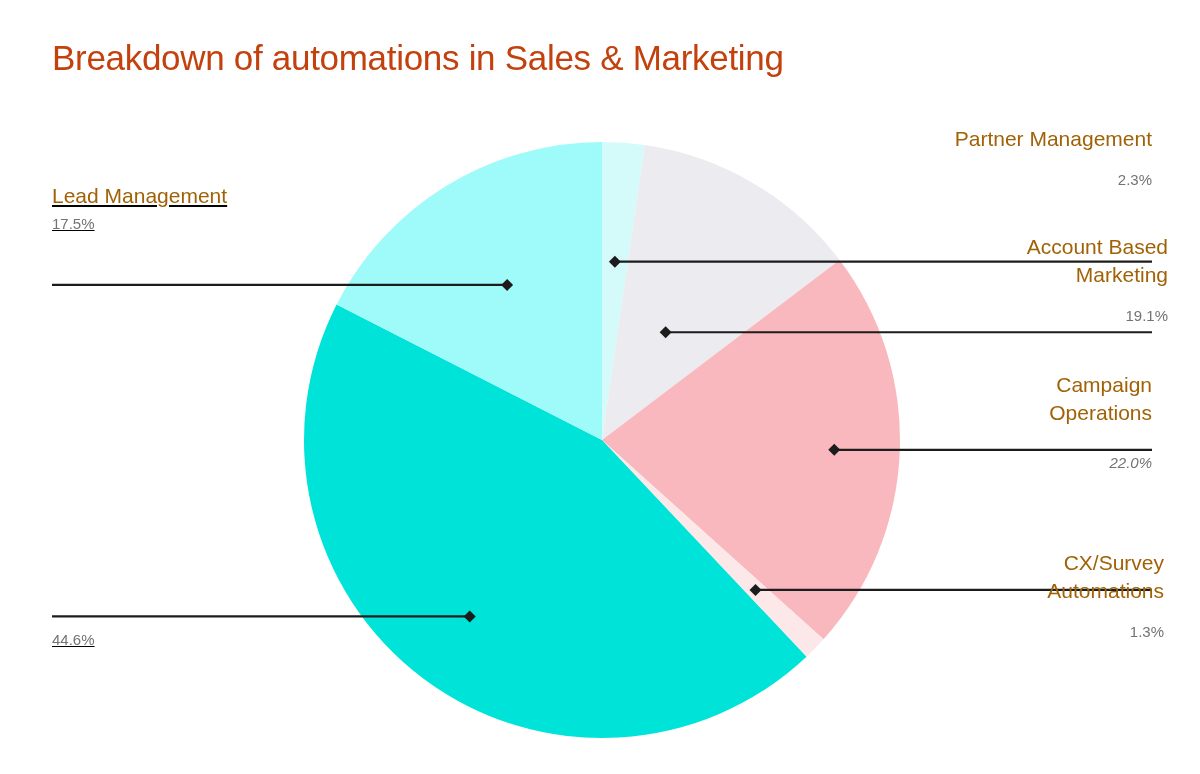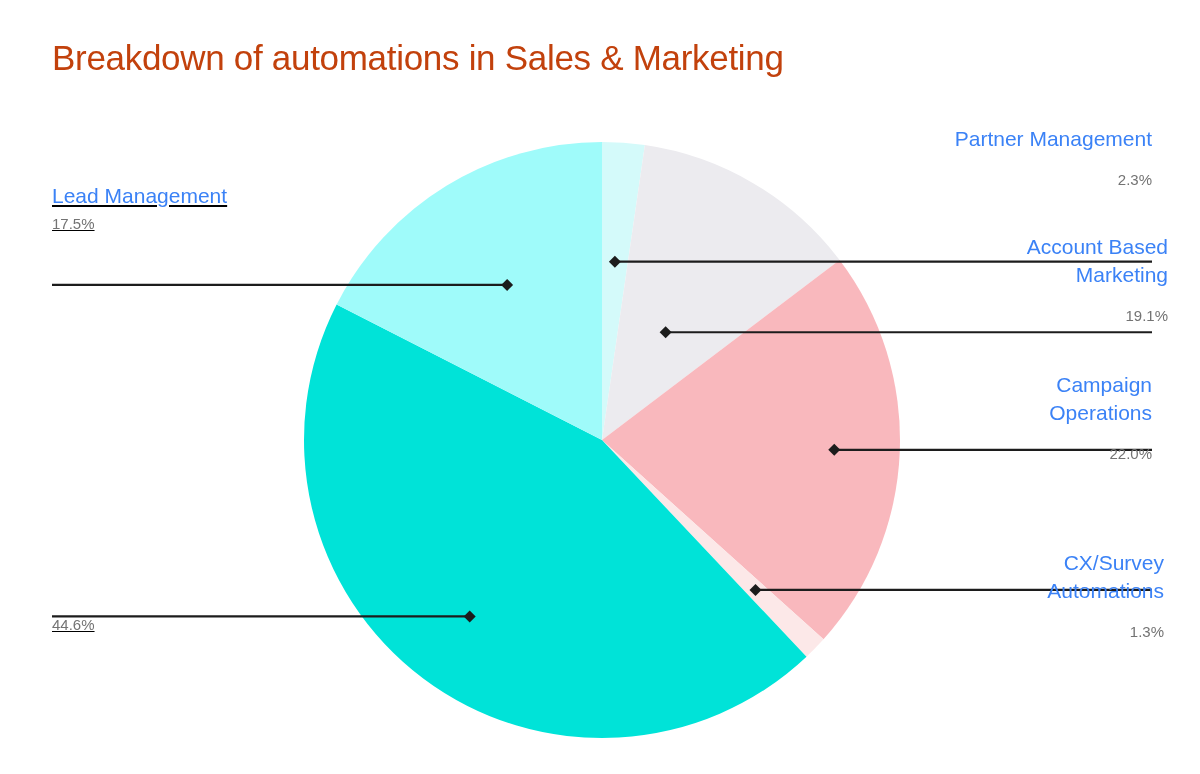--- a/index.html
+++ b/index.html
@@ -49,21 +49,21 @@
   .leader-marker {
     fill: #1c1c1c;
   }
 
   .callout {
     position: absolute;
   }
   .callout .callout-label {
     font-size: 21px;
     line-height: 28px;
-    color: #3b82f6;
+    color: #a16207;
     font-weight: 400;
     white-space: pre-line;
   }
   .callout .callout-value {
     font-size: 15px;
     line-height: 28px;
     color: #737373;
     font-weight: 400;
   }
   .callout.align-right { text-align: right; }
@@ -75,21 +75,21 @@
     top: 182px;
     width: 408px;
   }
   #callout-lead-management .callout-value { }
 
   #callout-sales-operations {
     left: 52px;
     top: 598px;
     width: 460px;
   }
-  #callout-sales-operations .callout-value { margin-top: 13px; }
+  #callout-sales-operations .callout-value { margin-top: 28px; }
 
   
   #callout-partner-management {
     right: 48px;
     top: 125px;
     width: 420px;
   }
   #callout-partner-management .callout-value { margin-top: 13px; }
 
   #callout-account-based-marketing {
@@ -97,21 +97,21 @@
     top: 233px;
     width: 420px;
   }
   #callout-account-based-marketing .callout-value { margin-top: 13px; }
 
   #callout-campaign-operations {
     right: 48px;
     top: 371px;
     width: 420px;
   }
-  #callout-campaign-operations .callout-value { margin-top: 13px; }
+  #callout-campaign-operations .callout-value { margin-top: 22px; font-style: italic; }
 
   #callout-cx-survey {
     right: 36px;
     top: 549px;
     width: 420px;
   }
   #callout-cx-survey .callout-value { margin-top: 13px; }
 </style>
 </head>
 <body>

